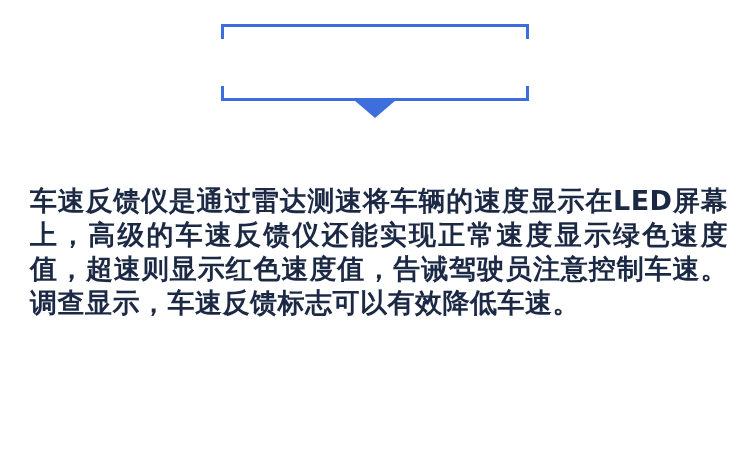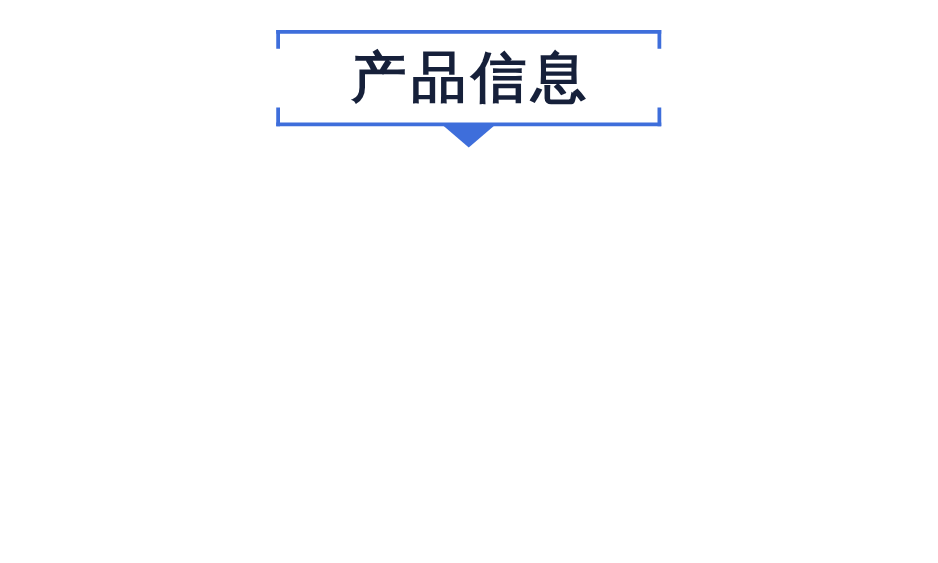--- a/index.html
+++ b/index.html
@@ -88,18 +88,18 @@
     }
   </style>
 </head>
 <body>
 
 <div class="page">
 
   <div class="title-frame">
     <span class="bracket-top"></span>
     <span class="bracket-bottom"></span>
-    <h1 class="section-title">产品信息</h1>
     <span class="arrow-down"></span>
   </div>
 
+  <p class="description">车速反馈仪是通过雷达测速将车辆的速度显示在LED屏幕上，高级的车速反馈仪还能实现正常速度显示绿色速度值，超速则显示红色速度值，告诫驾驶员注意控制车速。调查显示，车速反馈标志可以有效降低车速。</p>
 
 </div>
 
 </body></html>

